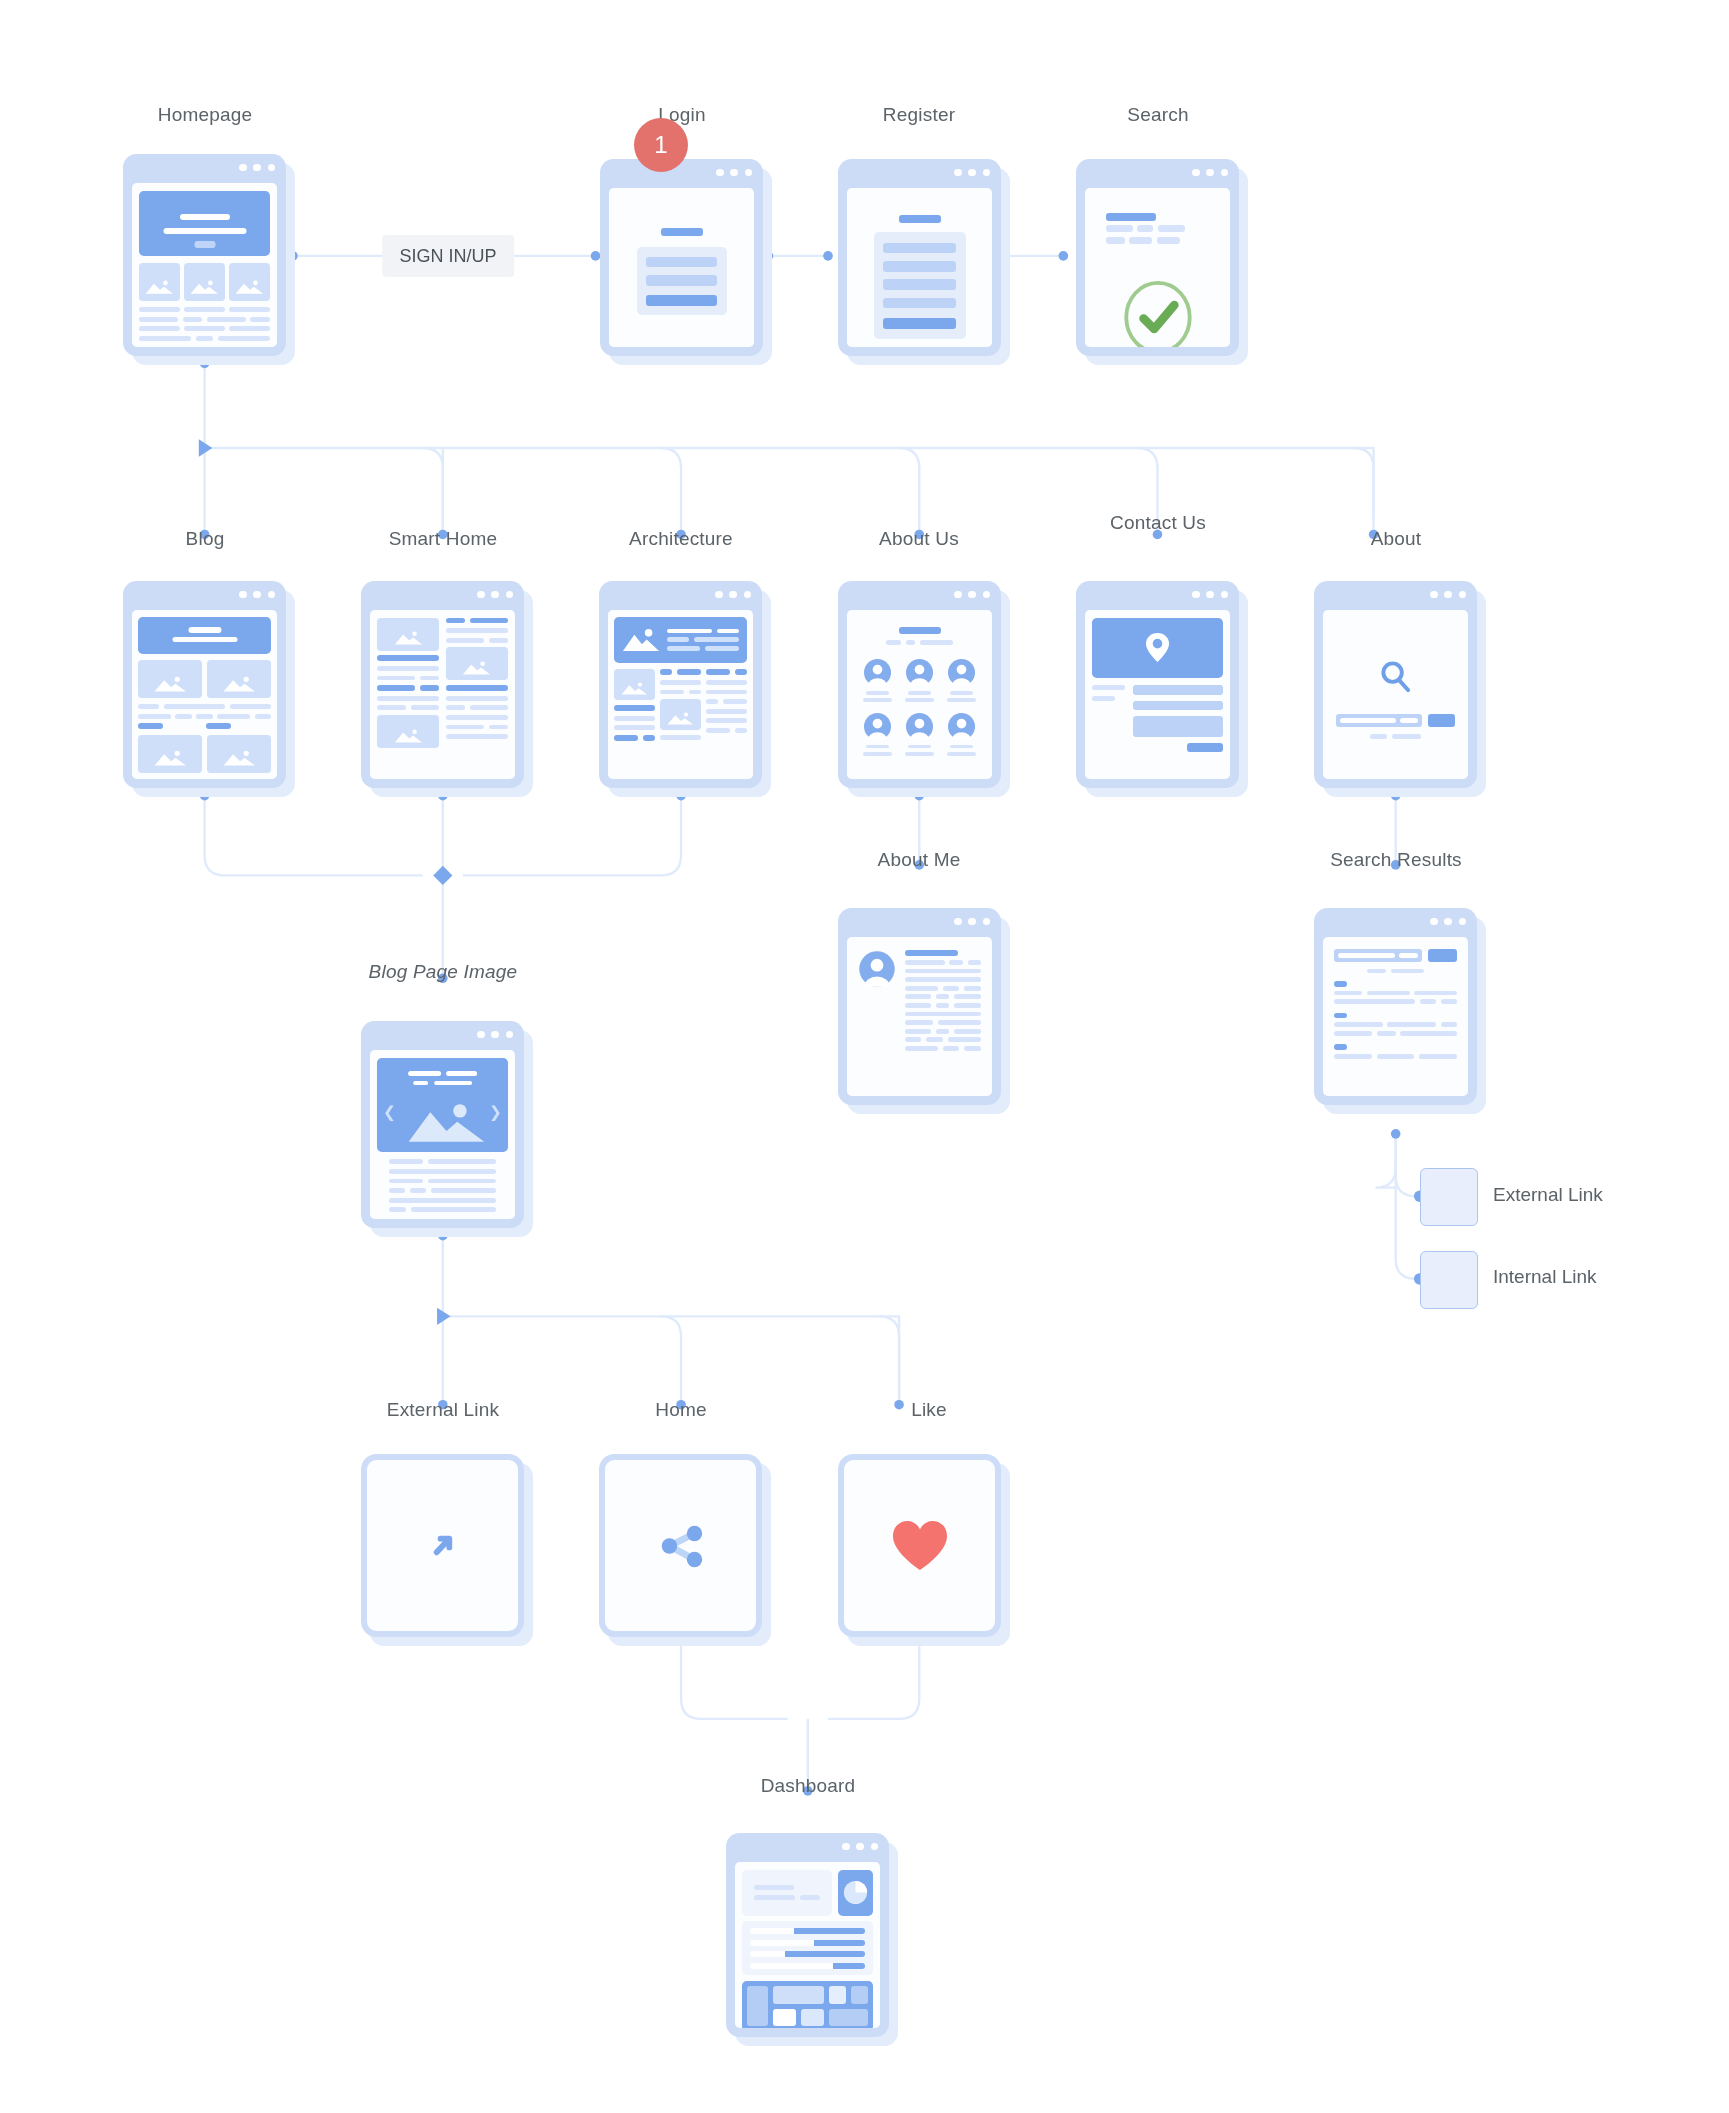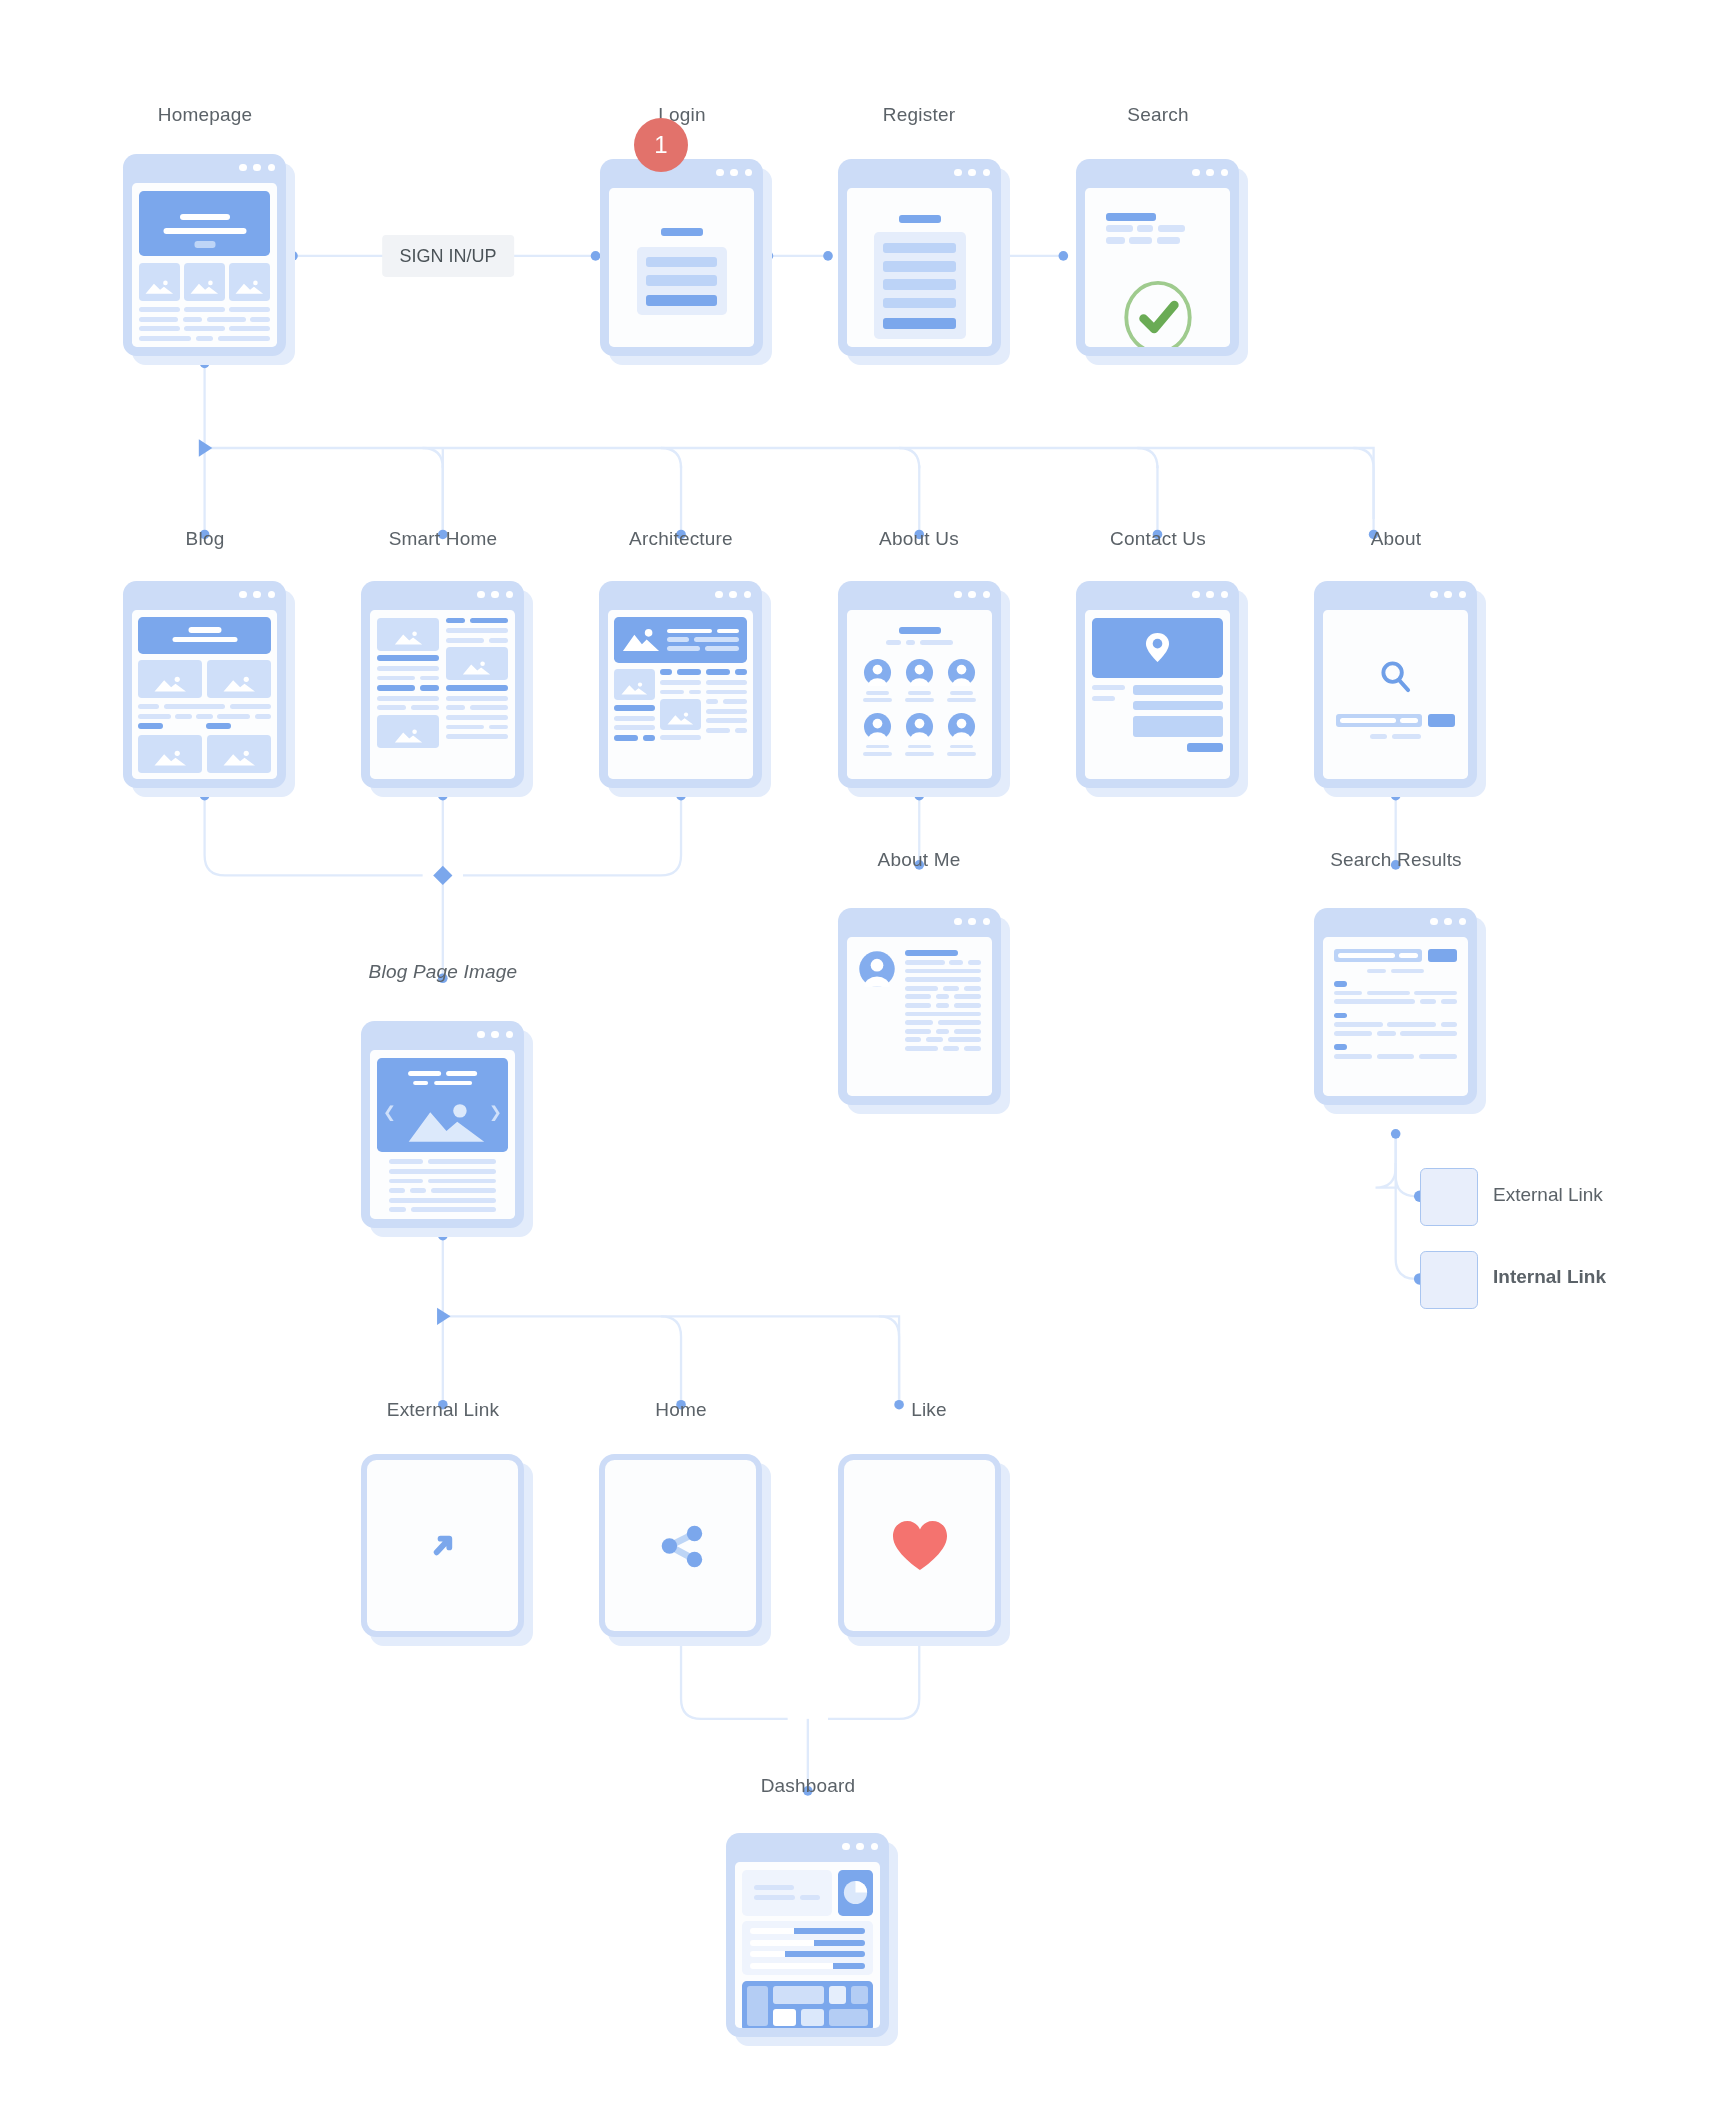--- a/index.html
+++ b/index.html
@@ -293,21 +293,21 @@
           </svg>
         </div>
       </div>
     </div>
   </div>
 
   <div class="nlabel" style="left:205px;top:528px;">Blog</div>
   <div class="nlabel" style="left:443px;top:528px;">Smart Home</div>
   <div class="nlabel" style="left:681px;top:528px;">Architecture</div>
   <div class="nlabel" style="left:919px;top:528px;">About Us</div>
-  <div class="nlabel" style="left:1158px;top:528px;text-align:right;">Contact Us</div>
+  <div class="nlabel" style="left:1158px;top:512px;text-align:right;">Contact Us</div>
   <div class="nlabel" style="left:1396px;top:528px;">About</div>
 
   <div class="card" style="left:123px;top:581px;width:163px;height:207px;">
     <div class="shadow"></div>
     <div class="frame">
       <div class="dots">
           <i></i>
           <i></i>
           <i></i>
         </div>
@@ -805,21 +805,21 @@
               </div>
           </div>
         </div>
       </div>
     </div>
   </div>
 
   <div class="linkbox" style="left:1420px;top:1168px;"></div>
   <div class="linktext" style="left:1493px;top:1184px;">External Link</div>
   <div class="linkbox" style="left:1420px;top:1251px;"></div>
-  <div class="linktext" style="left:1493px;top:1266px;font-weight:bold;">Internal Link</div>
+  <div class="linktext" style="left:1493px;top:1266px;">Internal Link</div>
 
   <div class="nlabel" style="left:443px;top:961px;font-style:italic;">Blog Page Image</div>
   <div class="card" style="left:361px;top:1021px;width:163px;height:207px;">
     <div class="shadow"></div>
     <div class="frame">
       <div class="dots">
           <i></i>
           <i></i>
           <i></i>
         </div>

